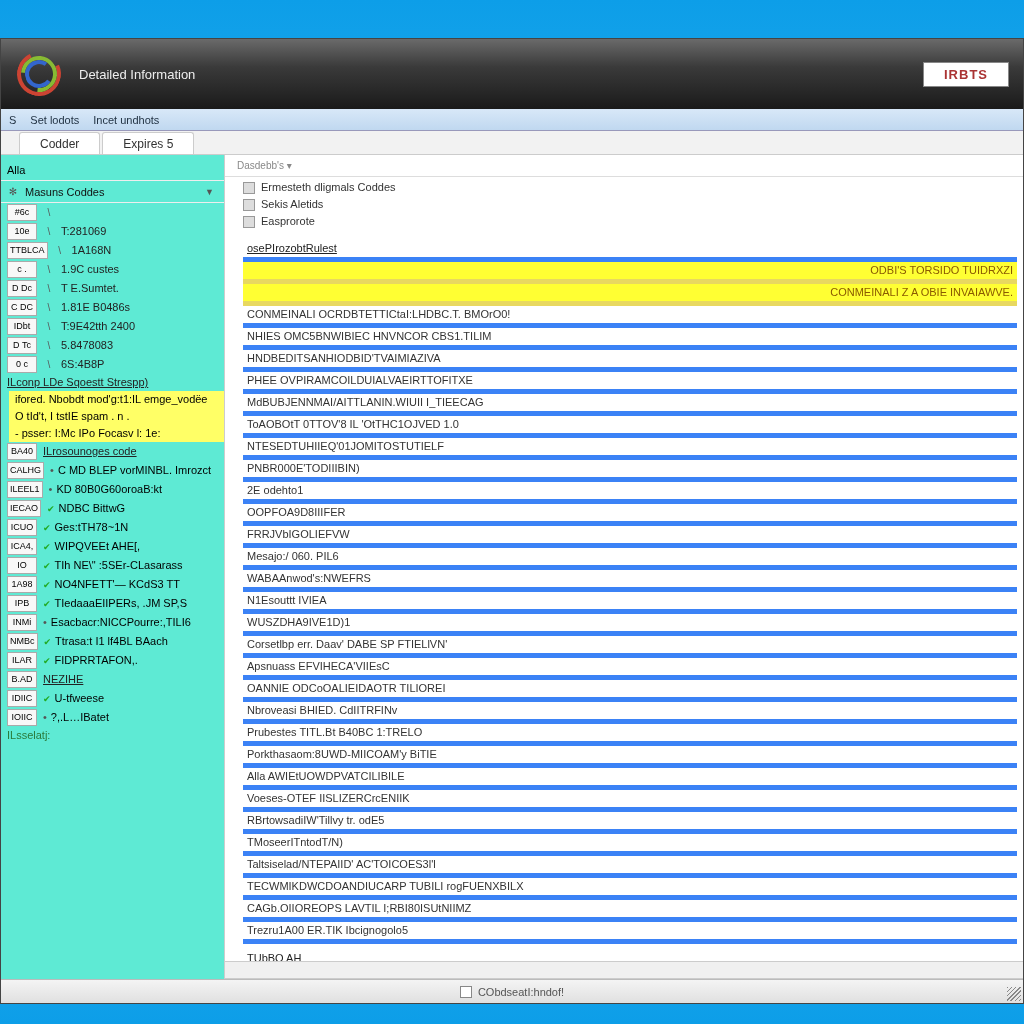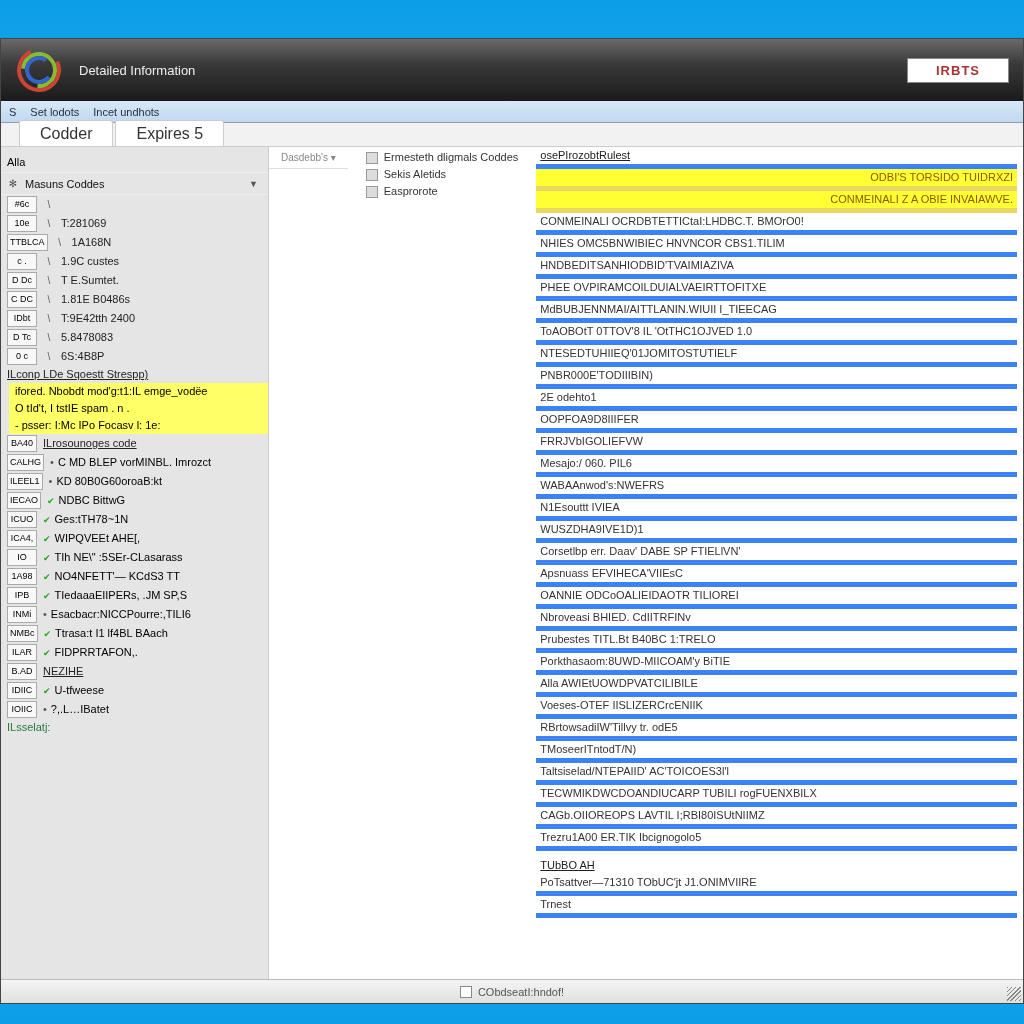--- a/index.html
+++ b/index.html
@@ -17,40 +17,40 @@
 }
 .app-window {
   position: absolute;
   top: 38px; left: 0; right: 0; bottom: 20px;
   background: #fff;
   border: 1px solid #444;
   display: flex;
   flex-direction: column;
 }
 .titlebar {
-  height: 62px;
+  height: 70px;
   background: linear-gradient(to bottom, #6a6a6a 0%, #3a3a3a 40%, #1a1a1a 100%);
   display: flex;
   align-items: center;
   padding: 0 14px;
   color: #fff;
   justify-content: space-between;
 }
 .titlebar-left { display: flex; align-items: center; gap: 16px; }
 .logo {
   width: 48px; height: 48px; position: relative;
 }
 .logo-ring { position: absolute; border-radius: 50%; }
 .logo-ring.r1 { inset: 2px; border: 4px solid #c43; transform: rotate(20deg); border-top-color: transparent; }
 .logo-ring.r2 { inset: 6px; border: 4px solid #8b3; transform: rotate(140deg); border-right-color: transparent; }
 .logo-ring.r3 { inset: 10px; border: 4px solid #36c; transform: rotate(260deg); border-bottom-color: transparent; }
 .app-title { font-size: 13px; color: #eee; }
 .brand-badge {
   background: #fff; color: #a33; font-weight: bold;
-  padding: 4px 28px; border: 1px solid #888;
+  padding: 4px 20px; border: 1px solid #888;
   font-size: 13px; letter-spacing: 1px;
 }
 .menubar {
   background: linear-gradient(to bottom, #d8e8f8, #c0d8f0);
   height: 22px; display: flex; align-items: center;
   border-bottom: 1px solid #99b;
   padding: 0 8px; gap: 14px;
   color: #234;
 }
 .menubar span { cursor: default; }
@@ -59,31 +59,31 @@
   border-bottom: 1px solid #ccc;
   display: flex; align-items: flex-end;
   padding-left: 18px; gap: 2px;
 }
 .tab {
   padding: 4px 20px 3px;
   background: #fff;
   border: 1px solid #ccc;
   border-bottom: none;
   border-radius: 3px 3px 0 0;
-  font-size: 16px;
+  font-size: 12px;
   color: #333;
 }
 .content {
   flex: 1; display: flex; min-height: 0;
 }
 .sidebar {
-  width: 268px;
+  width: 224px;
   border-right: 1px solid #ccc;
   overflow-y: auto;
-  background: #e5e5e5;
+  background: #5eead4;
   padding: 4px 0;
 }
 .sb-header {
   display: flex; align-items: center; justify-content: space-between;
   padding: 2px 10px 2px 6px;
   border-bottom: 1px solid #eee;
   height: 22px;
 }
 .sb-section-title { display: flex; align-items: center; gap: 6px; font-size: 11px; color: #111; }
 .sb-dropdown-arrow { font-size: 9px; color: #555; }
@@ -100,21 +100,21 @@
   font-size: 9px; padding: 0 2px;
 }
 .sb-glyph { color: #555; width: 12px; text-align: center; font-size: 10px; }
 .sb-text { color: #222; }
 .sb-hl { background: #ffff66; margin-left: 8px; }
 .sb-link { text-decoration: underline; color: #222; }
 .sb-check::before { content: "✔"; font-size: 9px; color: #2a2; margin-right: 4px; }
 .sb-bullet::before { content: "•"; color: #555; margin-right: 4px; }
 .sb-green { color: #2a7a3a; }
 .main {
-  flex: 1; display: flex; min-width: 0;
+  flex: 1; display: flex; flex-direction: column; min-width: 0;
 }
 .main-header {
   height: 22px; border-bottom: 1px solid #ddd;
   display: flex; align-items: center; padding: 0 12px;
   color: #888; font-size: 10px;
 }
 .main-summary {
   padding: 2px 0 10px 18px;
 }
 .summary-row {

